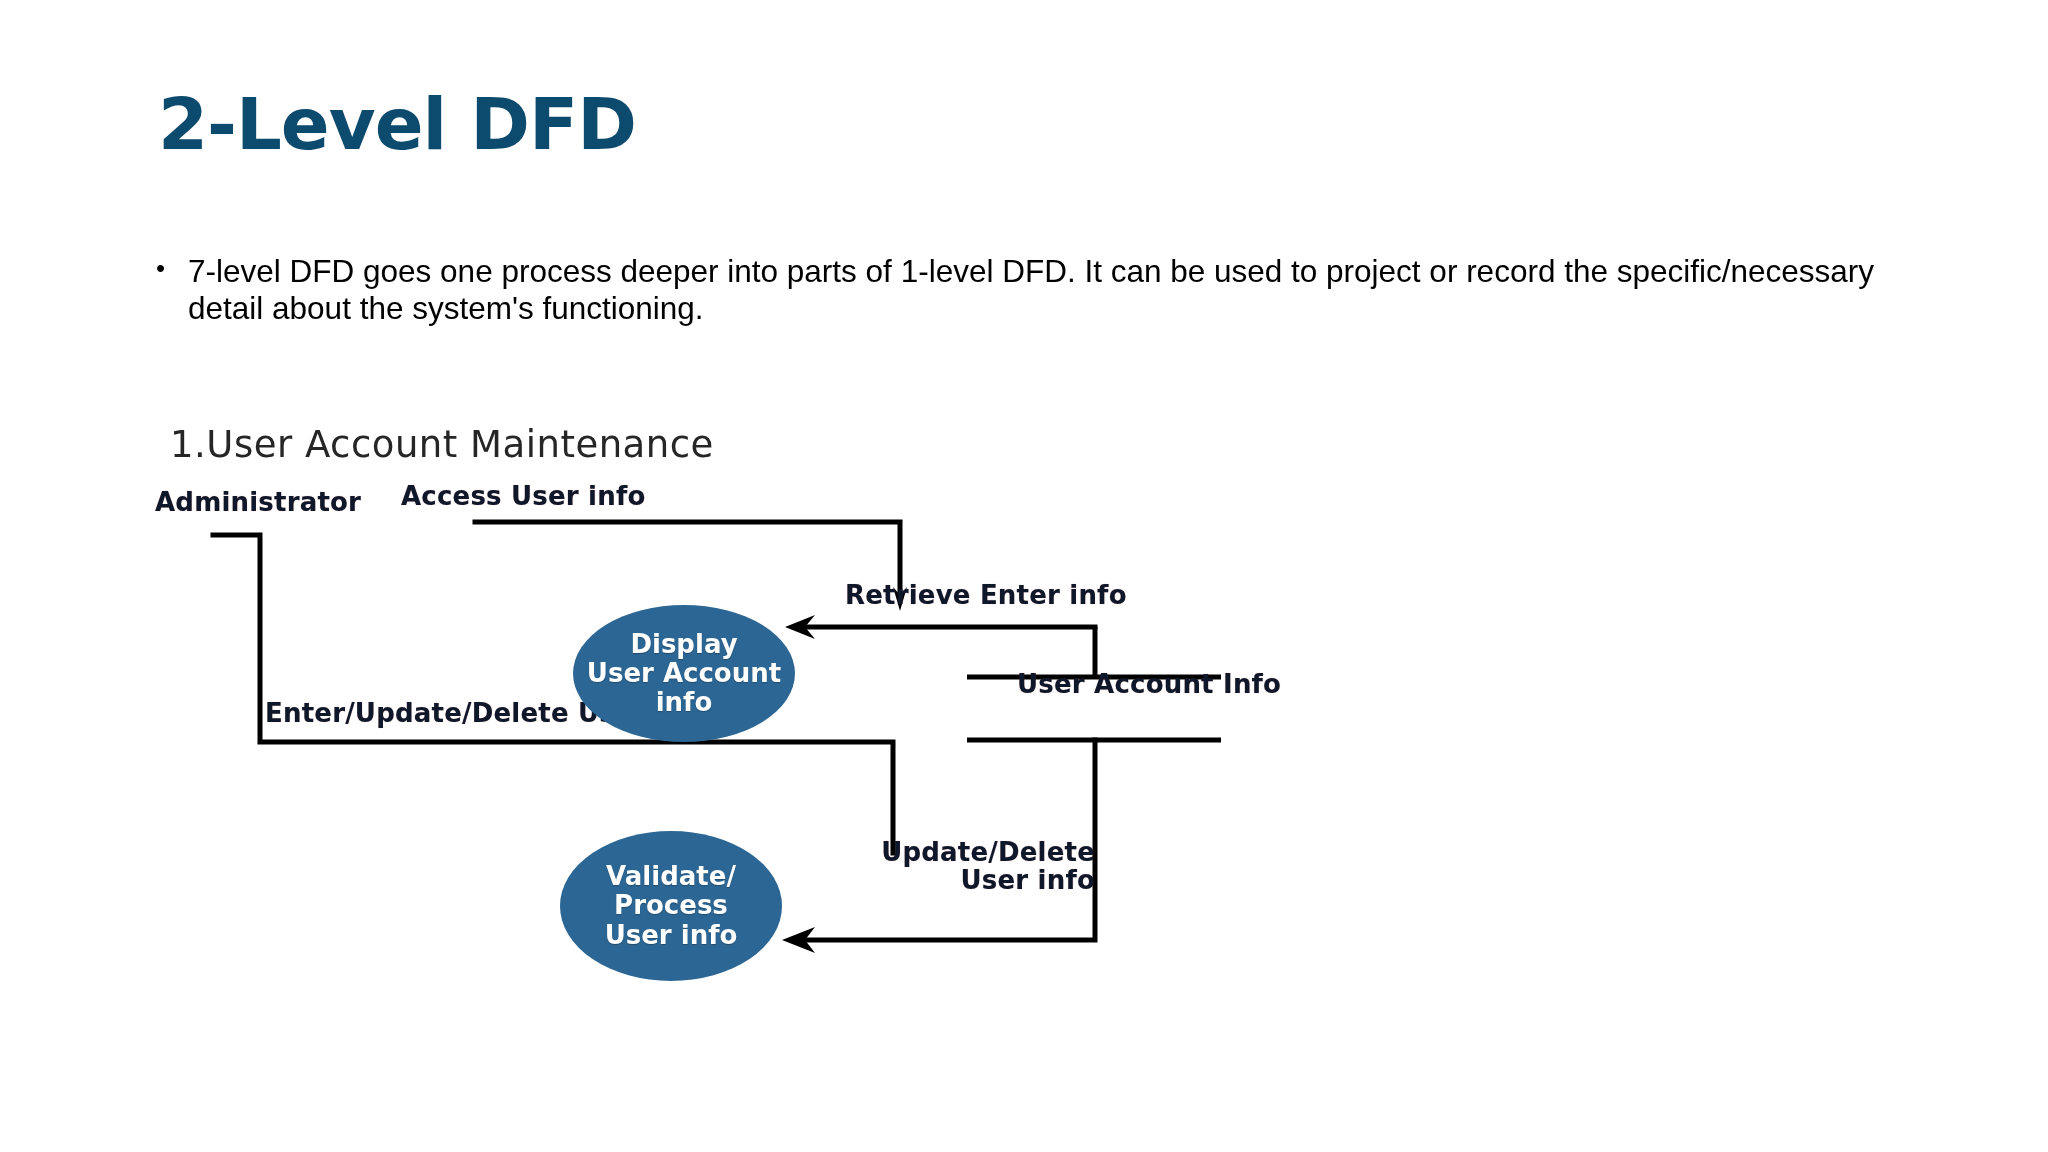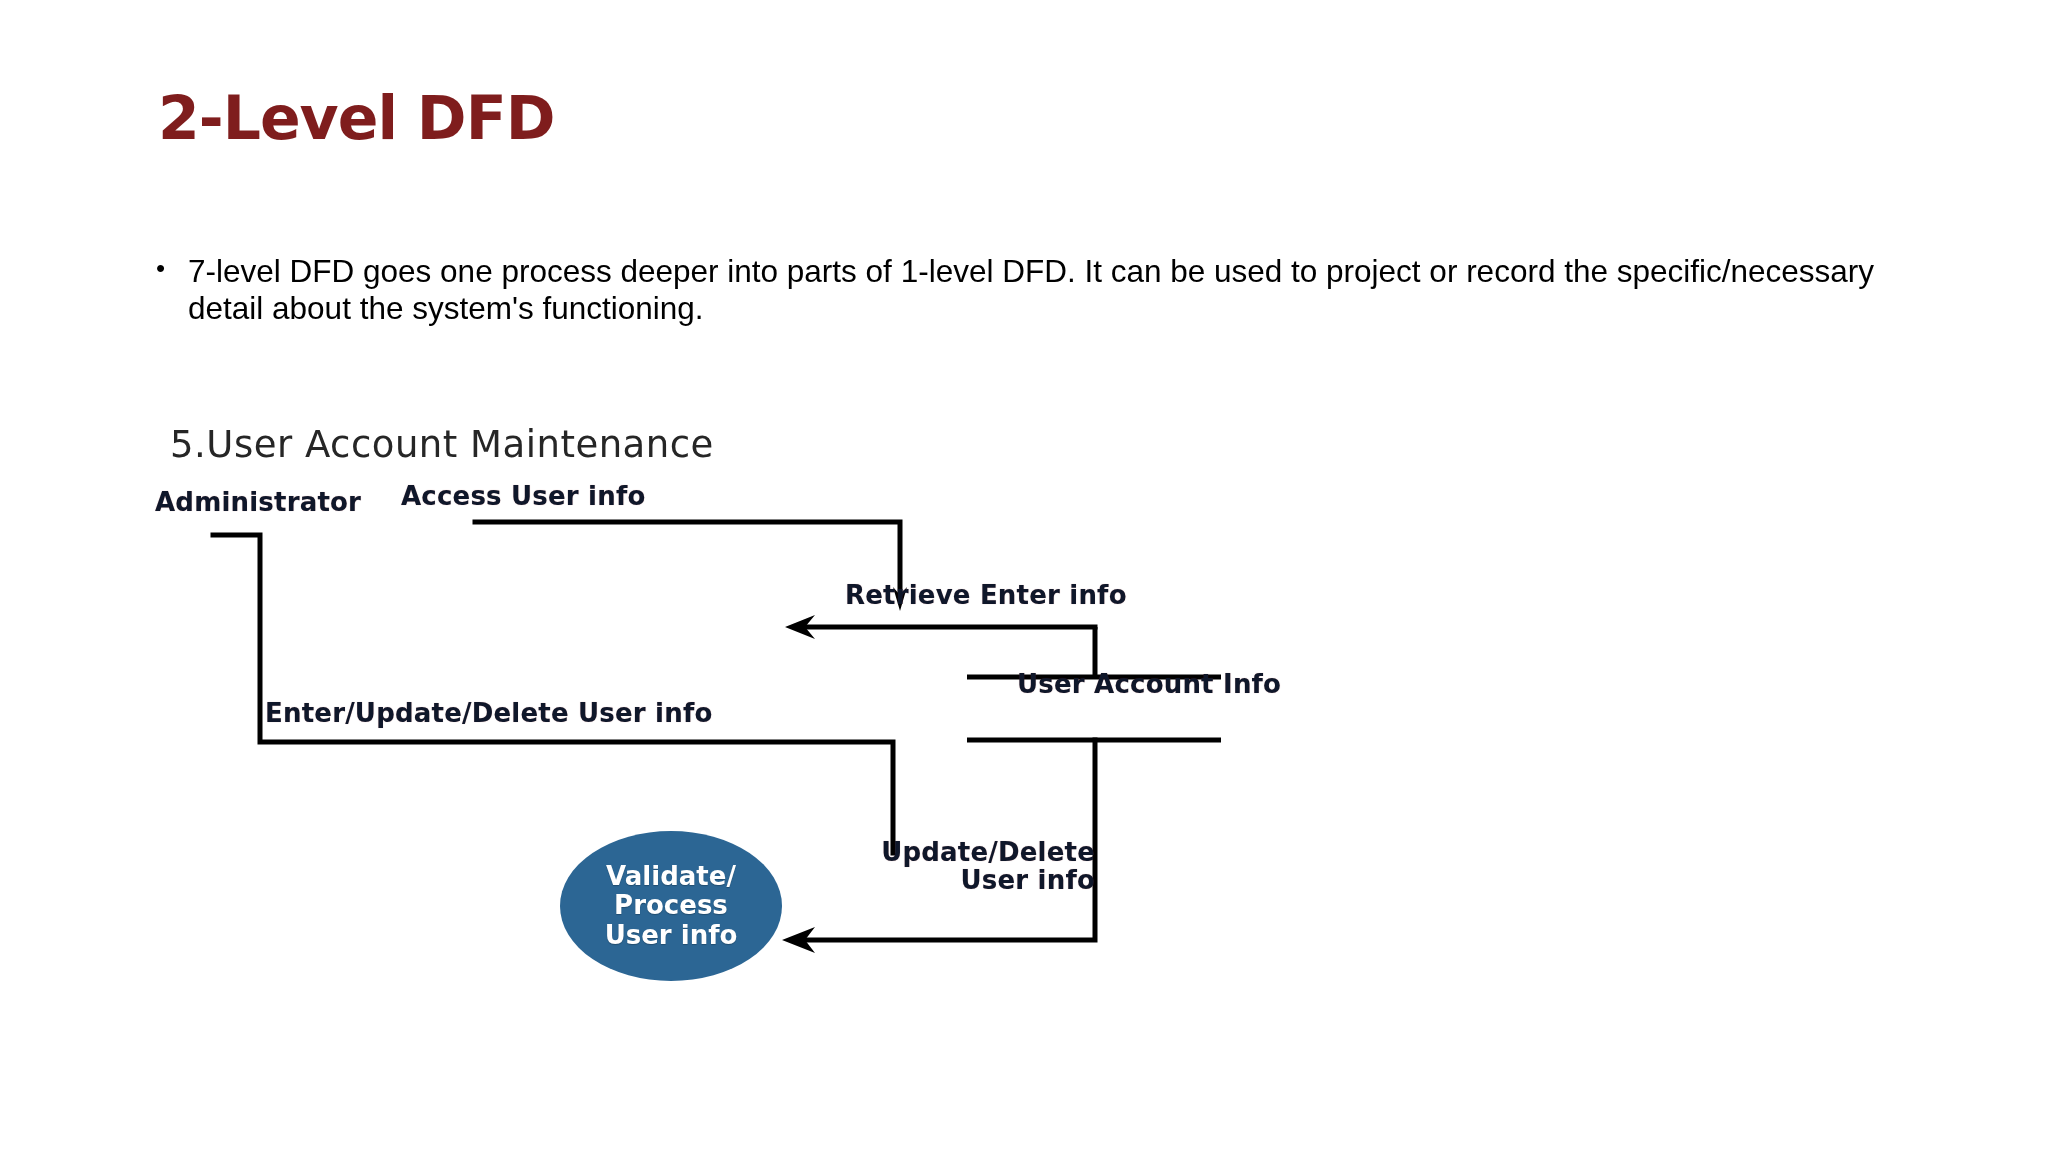--- a/index.html
+++ b/index.html
@@ -15,24 +15,24 @@
     font-family: "Liberation Sans", sans-serif;
     -webkit-font-smoothing: antialiased;
   }
 
   
   #slide-title {
     position: absolute;
     left: 158px;
     top: 88px;
     font-family: "DejaVu Sans", sans-serif;
-    font-size: 60px;
+    font-size: 72px;
     font-weight: 700;
     letter-spacing: -1px;
-    color: #7f1d1d;
+    color: #0c4a6e;
     line-height: 1.0;
     white-space: nowrap;
   }
 
   
   #body-list {
     position: absolute;
     left: 150px;
     top: 253px;
     width: 1790px;
@@ -131,21 +131,21 @@
 
 <div id="body-list">
   <div class="bullet-row">
     <span class="bullet-dot">•</span>
     <span class="bullet-text">7-level DFD goes one process deeper into parts of 1-level DFD. It can be used to project or record the specific/necessary detail about the system's functioning.</span>
   </div>
 </div>
 
 <div id="dfd-figure">
 
-  <div id="dfd-heading">5.User Account Maintenance</div>
+  <div id="dfd-heading">1.User Account Maintenance</div>
 
   <svg id="dfd-svg" viewBox="0 0 1560 680">
     <defs>
       <marker id="arrowDown" markerWidth="16" markerHeight="16" refX="6" refY="11" orient="auto" markerUnits="userSpaceOnUse">
         <path d="M0,0 L6,12 L12,0 L6,4 Z" fill="#000000"></path>
       </marker>
       <marker id="arrowLeft" markerWidth="16" markerHeight="16" refX="11" refY="6" orient="auto" markerUnits="userSpaceOnUse">
         <path d="M12,0 L0,6 L12,12 L8,6 Z" fill="#000000"></path>
       </marker>
     </defs>
@@ -184,20 +184,27 @@
 
   <div class="flow-label" id="lbl-enter">Enter/Update/Delete User info</div>
 
   <div class="flow-label center" id="lbl-update">
     <span>Update/Delete</span><br>
     <span>User info</span>
   </div>
 
   <div class="flow-label" id="lbl-store">User Account Info</div>
 
+  <div class="process-ellipse" id="proc-display">
+    <div>
+      <span>Display</span><br>
+      <span>User Account</span><br>
+      <span>info</span>
+    </div>
+  </div>
 
   <div class="process-ellipse" id="proc-validate">
     <div>
       <span>Validate/</span><br>
       <span>Process</span><br>
       <span>User info</span>
     </div>
   </div>
 
 </div>

